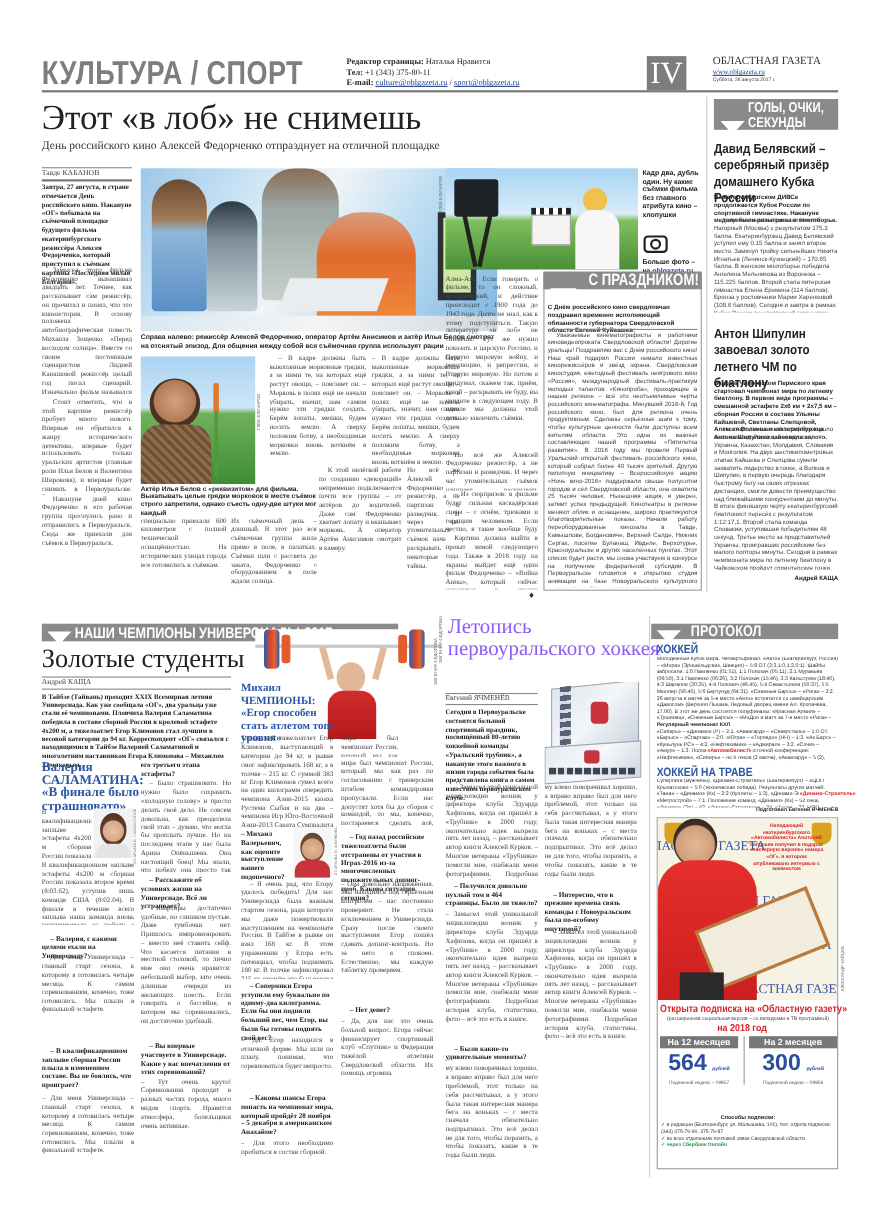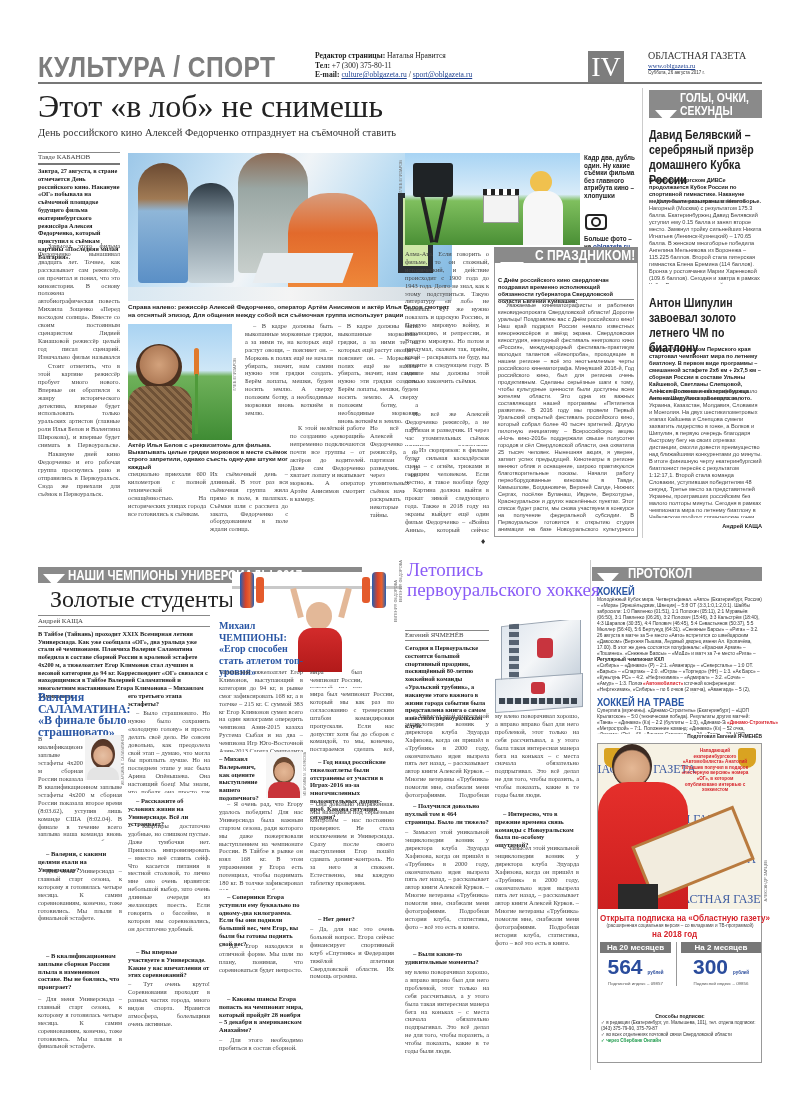--- a/index.html
+++ b/index.html
@@ -22,36 +22,36 @@
   .vcredit { position: absolute; font-family: "Liberation Sans", sans-serif; font-size: 4px; color: #777; writing-mode: vertical-rl; transform: rotate(180deg); }
   a { color: #1d3f8f; }
 </style>
 </head>
 <body>
 
 <div class="abs cond" style="left:38px;top:52px;font-size:30px;letter-spacing:0.5px;color:#7d7d7d;transform:scaleX(0.82);white-space:nowrap;line-height:30px;">КУЛЬТУРА / СПОРТ</div>
 
 <div class="abs serif" style="left:315px;top:51px;font-size:7.6px;line-height:9.6px;color:#222;white-space:nowrap;">
   <div><b>Редактор страницы:</b> <span>Наталья Нравится</span></div>
-  <div><b>Тел:</b> <span>+7 (300) 375-80-11</span></div>
+  <div><b>Тел:</b> <span>+1 (343) 375-80-11</span></div>
   <div><b>E-mail:</b> <a href="#">culture@oblgazeta.ru</a> <span>/</span> <a href="#">sport@oblgazeta.ru</a></div>
 </div>
 
 <div class="abs serif" style="left:588px;top:51px;width:36px;height:31px;background:#7d7d7d;color:#fff;font-size:28px;line-height:31px;text-align:center;">IV</div>
 
 <div class="abs" style="left:648px;top:50px;">
   <div class="serif" style="font-size:10px;color:#333;white-space:nowrap;">ОБЛАСТНАЯ ГАЗЕТА</div>
   <a href="#" class="serif" style="font-size:6.5px;display:block;margin-top:1px;">www.oblgazeta.ru</a>
   <div class="sans" style="font-size:4.5px;color:#333;margin-top:1px;white-space:nowrap;">Суббота, 26 августа 2017 г.</div>
 </div>
 
 <div class="rule thick" style="left:38px;top:82px;width:724px;"></div>
 
 <div class="abs serif" style="left:38px;top:88px;font-size:32px;line-height:36px;color:#222;white-space:nowrap;">Этот «в лоб» не снимешь</div>
-<div class="abs serif" style="left:38px;top:127px;font-size:10.5px;color:#333;white-space:nowrap;">День российского кино Алексей Федорченко отпразднует на съёмочной ставить</div>
+<div class="abs serif" style="left:38px;top:127px;font-size:10.5px;color:#333;white-space:nowrap;">День российского кино Алексей Федорченко отпразднует на отличной площадке</div>
 
 <div class="rule" style="left:38px;top:152px;width:82px;"></div>
 <div class="abs serif" style="left:38px;top:153px;font-size:7px;color:#444;">Тавде КАБАНОВ</div>
 <div class="rule thick" style="left:38px;top:163px;width:82px;"></div>
 
 <div class="abs lead" style="left:38px;top:167px;width:82px;font-size:6.3px;line-height:7.8px;">Завтра, 27 августа, в стране отмечается День российского кино. Накануне «ОГ» побывала на съёмочной площадке будущего фильма екатеринбургского режиссёра Алексея Федорченко, который приступил к съёмкам картины «Последняя милая Болгария».</div>
 <div class="abs body-text" style="left:38px;top:242px;width:82px;height:120px;overflow:hidden;text-indent:10px;">Замысел этого фильма Федорченко вынашивал двадцать лет. Точнее, как рассказывает сам режиссёр, он прочитал и понял, что это киноистория. В основу положена автобиографическая повесть Михаила Зощенко «Перед восходом солнца». Вместе со своим постоянным сценаристом Лидией Канашовой режиссёр целый год писал сценарий. Изначально фильм назывался «Ключи счастья», но сейчас рабочее название поменялось на «Последняя милая Болгария». Вообще «Болгария» – это сорт яблок, который выращивает главный герой, мичуринец, в исполнении актёра Коляда-театра Ильи Белова. Картина охватывает довольно большой период – с 1900 по 1943 год.</div>
 <div class="abs body-text" style="left:38px;top:362px;width:82px;height:88px;overflow:hidden;text-indent:10px;">Стоит отметить, что в этой картине режиссёр пробует много нового. Впервые он обратился к жанру исторического детектива, впервые будет использовать только уральских артистов (главные роли Илья Белов и Валентина Широкова), и впервые будет снимать в Первоуральске. Режиссёр также рассказал, что фильм будет в формате 3D.</div>
 <div class="abs body-text" style="left:38px;top:450px;width:82px;height:90px;overflow:hidden;text-indent:10px;">Накануне дней кино Федорченко и его рабочая группа проснулись рано и отправились в Первоуральск. Сюда же приехали для съёмок в Первоуральск.</div>
 
@@ -128,21 +128,21 @@
 
 <div class="abs cond" style="left:649px;top:296px;width:125px;font-size:12px;line-height:15px;color:#222;transform:scaleX(0.88);">Антон Шипулин завоевал золото летнего ЧМ по биатлону</div>
 <div class="abs sans" style="left:649px;top:346px;width:113px;font-size:5.6px;line-height:7px;font-weight:bold;color:#222;">Вчера в Чайковском Пермского края стартовал чемпионат мира по летнему биатлону. В первом виде программы – смешанной эстафете 2х6 км + 2х7,5 км – сборная России в составе Ульяны Кайшевой, Светланы Слепцовой, Алексея Волкова и екатеринбуржца Антона Шипулина завоевала золото.</div>
 <div class="abs body-sans" style="left:649px;top:388px;width:113px;height:130px;overflow:hidden;text-indent:8px;">На старт смешанной эстафеты вышло семь команд: Россия, Белоруссия, Украина, Казахстан, Молдавия, Словакия и Монголия. На двух шестикилометровых этапах Кайшева и Слепцова сумели захватить лидерство в гонке, а Волков и Шипулин, в первую очередь благодаря быстрому бегу на своих отрезках дистанции, смогли довести преимущество над ближайшими конкурентами до минуты. В итоге финишную черту екатеринбургский биатлонист пересёк с результатом 1:12:17,1. Второй стала команда Словакии, уступившая победителям 48 секунд. Третье место за представителей Украины, проигравших российским без малого полторы минуты. Сегодня в рамках чемпионата мира по летнему биатлону в Чайковском пройдут спринтерские гонки. Завершится турнир в воскресенье гонками преследования.</div>
 <div class="abs sans" style="left:700px;top:523px;width:62px;text-align:right;font-size:5.6px;font-weight:bold;color:#222;">Андрей КАЩА</div>
 
 <div class="banner" style="left:38px;top:567px;width:324px;height:16px;"></div>
 <div class="abs cond" style="left:68px;top:567px;font-size:14px;line-height:16px;color:#fff;transform:scaleX(0.82);white-space:nowrap;">НАШИ ЧЕМПИОНЫ УНИВЕРСИАДЫ-2017</div>
 <div class="abs" style="left:43px;top:574px;width:0;height:0;border-left:11px solid transparent;border-right:11px solid transparent;border-top:12px solid #fff;"></div>
 
-<div class="abs serif" style="left:38px;top:585px;font-size:24px;line-height:28px;color:#222;white-space:nowrap;margin-left:12px;">Золотые студенты</div>
+<div class="abs serif" style="left:38px;top:585px;font-size:24px;line-height:28px;color:#222;white-space:nowrap;">Золотые студенты</div>
 
 <div class="photo" style="left:232px;top:572px;width:170px;height:100px;background:#fff;">
   <div style="position:absolute;left:0;top:14px;width:170px;height:3px;background:#c9c9c9;"></div>
   <div style="position:absolute;left:8px;top:0;width:14px;height:36px;border-radius:4px;background:linear-gradient(90deg,#1f5fb6,#d8452a 40%,#e8632f 70%,#1f5fb6);"></div>
   <div style="position:absolute;left:24px;top:5px;width:8px;height:26px;border-radius:3px;background:#e45b2c;"></div>
   <div style="position:absolute;left:140px;top:0;width:14px;height:36px;border-radius:4px;background:linear-gradient(90deg,#1f5fb6,#d8452a 40%,#e8632f 70%,#1f5fb6);"></div>
   <div style="position:absolute;left:130px;top:5px;width:8px;height:26px;border-radius:3px;background:#e45b2c;"></div>
   <div style="position:absolute;left:62px;top:16px;width:6px;height:30px;background:#e3b898;transform:rotate(-15deg);"></div>
   <div style="position:absolute;left:110px;top:16px;width:6px;height:30px;background:#e3b898;transform:rotate(15deg);"></div>
   <div style="position:absolute;left:74px;top:30px;width:26px;height:28px;border-radius:50%;background:#e3b898;"></div>
@@ -258,21 +258,21 @@
   <div style="position:absolute;left:20px;top:140px;width:40px;height:25px;background:#2a2a2a;"></div>
   <div class="sans" style="position:absolute;left:82px;top:4px;width:70px;text-align:center;font-size:4.6px;line-height:5.6px;font-weight:bold;color:#d6222a;">Нападающий екатеринбургского «Автомобилиста» Анатолий Голышев получил в подарок «постерную версию» номера «ОГ», в котором опубликовано интервью с хоккеистом</div>
 </div>
 <div class="vcredit" style="left:763px;top:860px;">АЛЕКСАНДР ЗАЙЦЕВ</div>
 
 <div class="abs cond" style="left:600px;top:912px;width:190px;font-size:9.5px;line-height:11px;color:#d6222a;transform:scaleX(0.85);white-space:nowrap;">Открыта подписка на «Областную газету»</div>
 <div class="abs sans" style="left:600px;top:923px;width:160px;text-align:center;font-size:4.6px;color:#444;white-space:nowrap;">(расширенная социальная версия – со вкладками и ТВ-программой)</div>
 <div class="abs cond" style="left:652px;top:929px;font-size:9px;line-height:10px;color:#d6222a;transform:scaleX(0.9);white-space:nowrap;">на 2018 год</div>
 
 <div class="abs" style="left:600px;top:942px;width:71px;height:56px;">
-  <div class="cond" style="background:#777;color:#fff;font-size:8px;line-height:11px;text-align:center;height:11px;">На 20 месяцев</div>
+  <div class="cond" style="background:#777;color:#fff;font-size:8px;line-height:11px;text-align:center;height:11px;">На 12 месяцев</div>
   <div style="text-align:center;margin-top:3px;white-space:nowrap;">
     <span class="cond" style="font-size:21px;line-height:22px;color:#2a4c9c;display:inline-block;transform:none;">564</span>
     <span class="sans" style="font-size:4.5px;font-weight:bold;color:#2a4c9c;">рублей</span>
   </div>
   <div class="sans" style="font-size:4.4px;color:#555;text-align:center;margin-top:3px;white-space:nowrap;">Подписной индекс – 09857</div>
 </div>
 <div class="abs" style="left:676px;top:942px;width:1px;height:44px;background:#999;"></div>
 <div class="abs" style="left:681px;top:942px;width:80px;height:56px;">
   <div class="cond" style="background:#777;color:#fff;font-size:8px;line-height:11px;text-align:center;height:11px;">На 2 месяцев</div>
   <div style="text-align:center;margin-top:3px;white-space:nowrap;">

